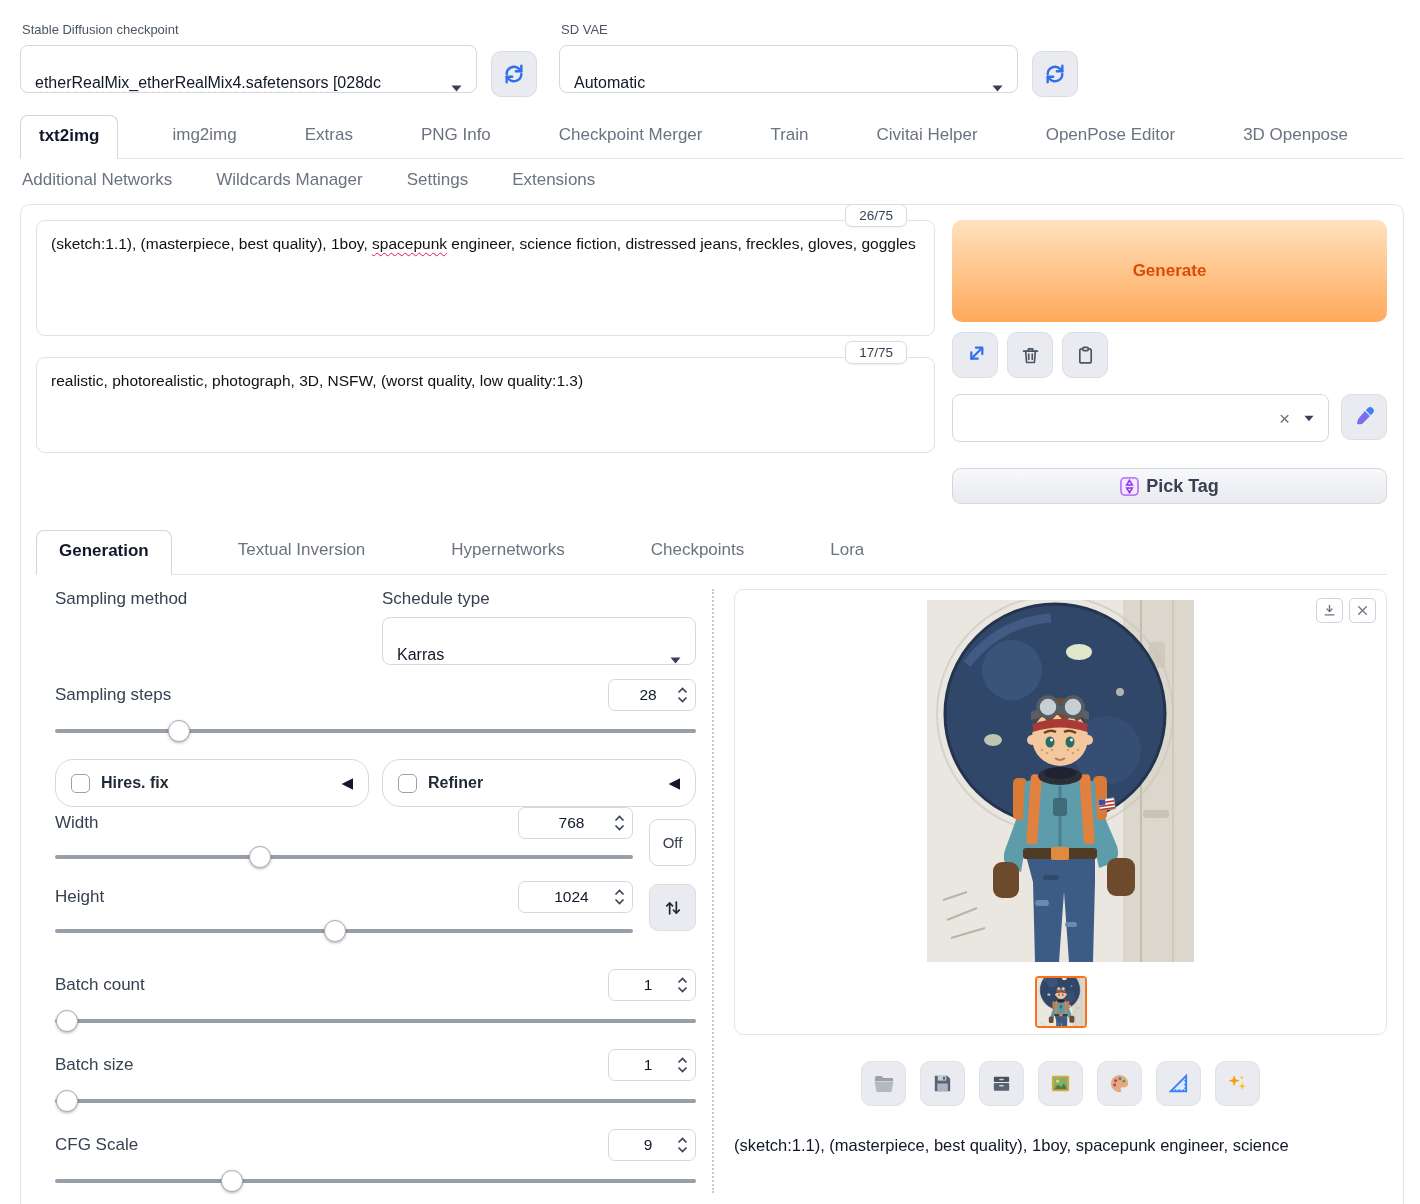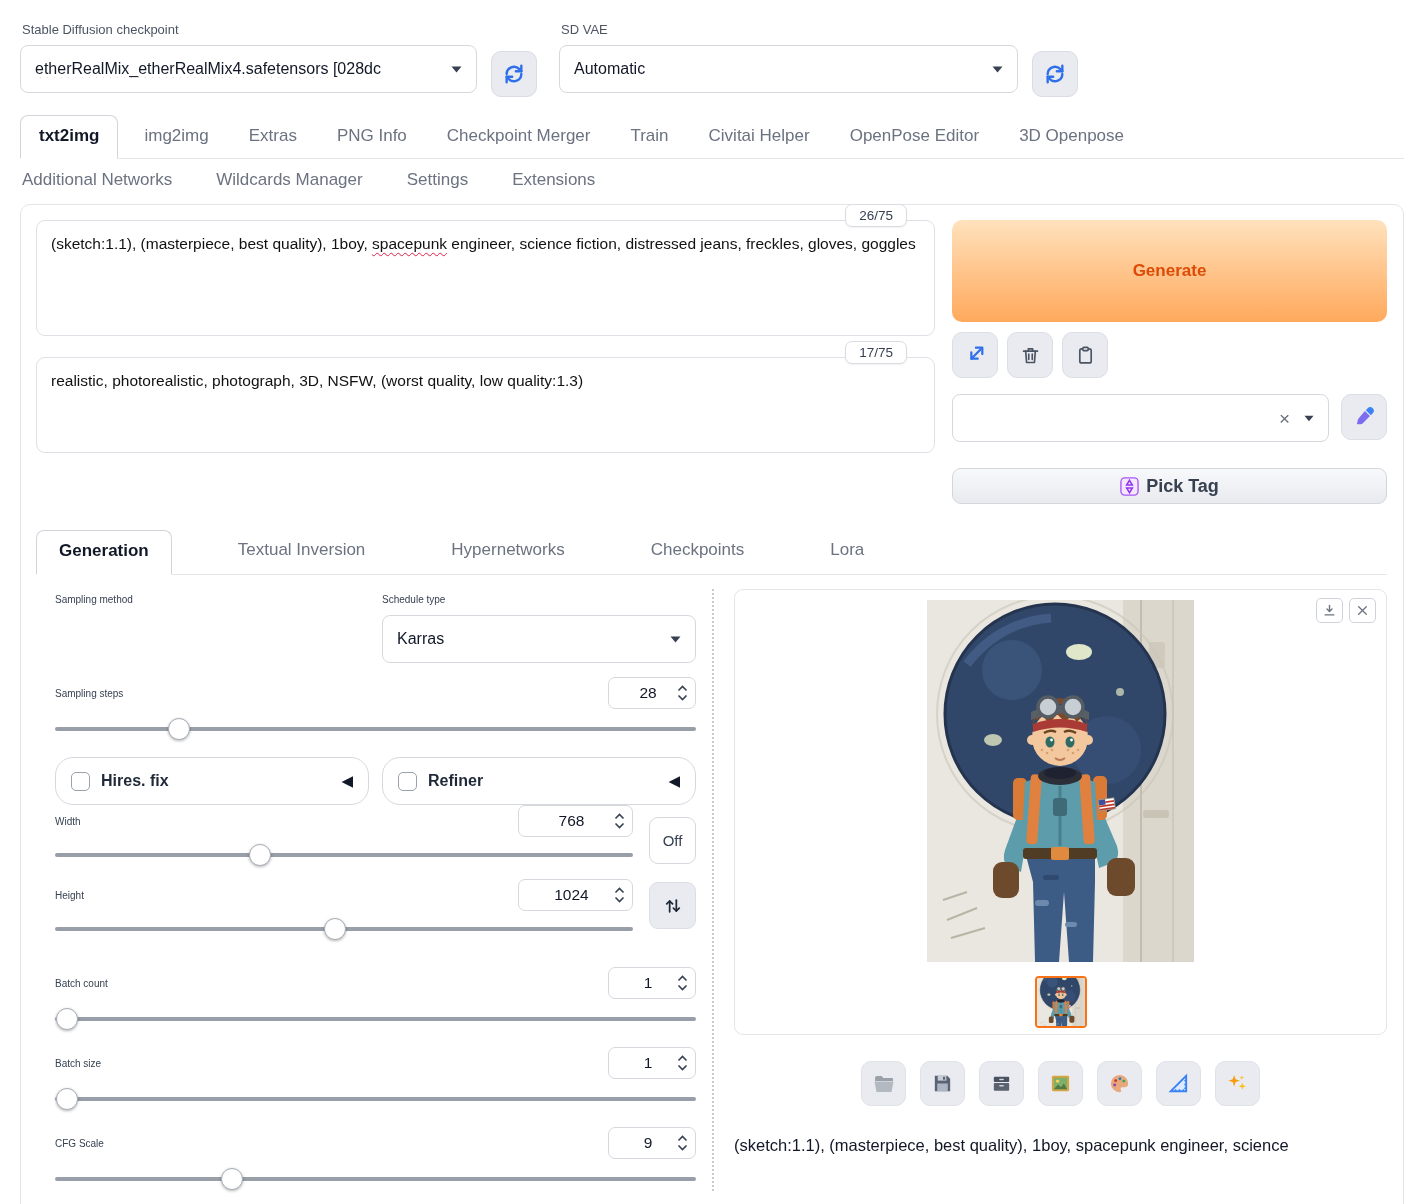--- a/index.html
+++ b/index.html
@@ -5,33 +5,33 @@
   * { box-sizing: border-box; margin: 0; padding: 0; }
   html,body { width:1420px; height:1204px; overflow:hidden; background:#ffffff;
     font-family:"Liberation Sans", sans-serif; color:#1f2937; }
   .page { position:relative; width:1420px; height:1204px; padding:14px 16px 0 20px; }
 
   
   .toprow { display:flex; align-items:flex-start; }
   .sel-group { display:flex; flex-direction:column; }
   .sel-label { font-size:13px; color:#4b5563; margin:8px 2px 8px 2px; }
   .select-box { height:48px; background:#fff; border:1px solid #d5d8dd; border-radius:8px;
-    display:flex; align-items:center; padding:0 14px; font-size:16px; color:#111827;
+    display:flex; align-items:flex-end; padding:0 14px; font-size:16px; color:#111827;
     white-space:nowrap; overflow:hidden; }
   .select-box .sel-value { flex:1; overflow:hidden; text-overflow:clip; white-space:nowrap; }
   .select-box .caret { margin-left:10px; flex:0 0 auto; display:flex; align-items:center; }
   .ckpt { width:457px; }
   .vae { width:459px; }
   .refresh-btn { width:46px; height:46px; margin:1px 0 0 14px; border:1px solid #d9dce2;
     background:#e9ebf0; border-radius:10px; display:flex; align-items:center; justify-content:center; cursor:pointer; }
   .misspell { text-decoration:underline; text-decoration-style:wavy; text-decoration-color:#e11d48;
     text-decoration-thickness:1px; text-underline-offset:3px; }
 
   
-  .tabs-row1 { display:flex; align-items:center; margin-top:18px; border-bottom:1px solid #e4e6ea; }
+  .tabs-row1 { display:flex; align-items:flex-start; margin-top:18px; border-bottom:1px solid #e4e6ea;gap:28px; }
   .tab { font-size:17px; color:#6b7280; padding:10px 0 12px 0; margin-right:40px; cursor:pointer; white-space:nowrap; }
   .tab.active { color:#111827; font-weight:700; border:1px solid #d2d6db; border-bottom-color:#ffffff;
     border-radius:8px 8px 0 0; background:#fff; padding:10px 18px 12px 18px; margin-bottom:-1px; margin-right:26px; }
   .tabs-row2 { display:flex; align-items:center; padding:11px 0 12px 2px; }
   .tabs-row2 .tab { margin-right:44px; padding:0; }
 
   
   .panel { border:1px solid #e3e5e9; border-radius:10px; margin-top:2px; padding:15px 16px 0 15px;
     position:relative; height:1030px; }
 
@@ -67,21 +67,21 @@
   .subtabs { display:flex; align-items:flex-start; margin-top:26px; border-bottom:1px solid #e4e6ea; padding-left:0;gap:40px; }
   .subtab { font-size:17px; color:#6b7280; padding:10px 0 13px 0; margin-right:46px; cursor:pointer; }
   .subtab.active { color:#111827; font-weight:700; border:1px solid #d2d6db; border-bottom-color:#fff;
     border-radius:8px 8px 0 0; background:#fff; padding:10px 22px 13px 22px; margin-bottom:-1px; margin-right:26px; }
 
   
   .gen-grid { display:flex; margin-top:14px; align-items:stretch; }
   .settings-col { width:676px; flex:0 0 auto; padding:0 16px 0 19px; }
   .output-col { flex:1; border-left:2px dotted #c7cbd1; padding-left:20px; min-width:0; }
 
-  .ctrl-label { font-size:10px; color:#374151; }
+  .ctrl-label { font-size:17px; color:#374151; }
   .two-sel { display:flex; gap:13px; }
   .sel-half { width:315px; }
   .sel-half .select-box { width:100%; margin-top:8px; }
 
   .ctrl-head { display:flex; align-items:center; justify-content:space-between; }
   .num-input { height:32px; border:1px solid #d5d8dd; border-radius:7px; background:#fff;
     display:flex; align-items:center; justify-content:space-between; padding:0 7px 0 10px; }
   .num-input.w88 { width:88px; }
   .num-input.w115 { width:115px; }
   .num-val { flex:1; text-align:center; font-size:15.5px; color:#111827; }

